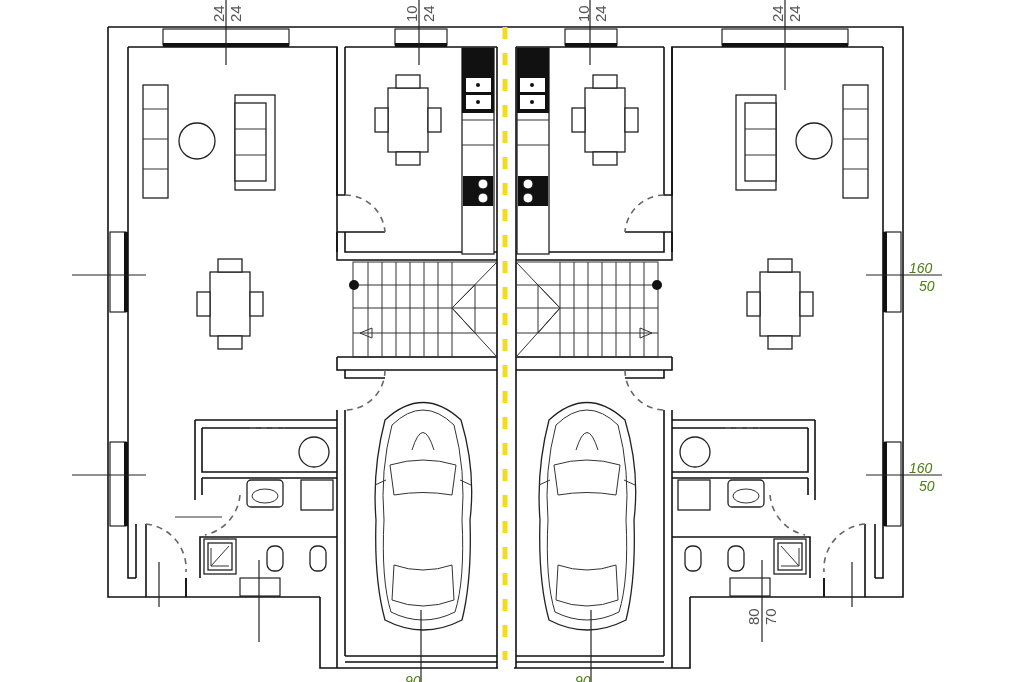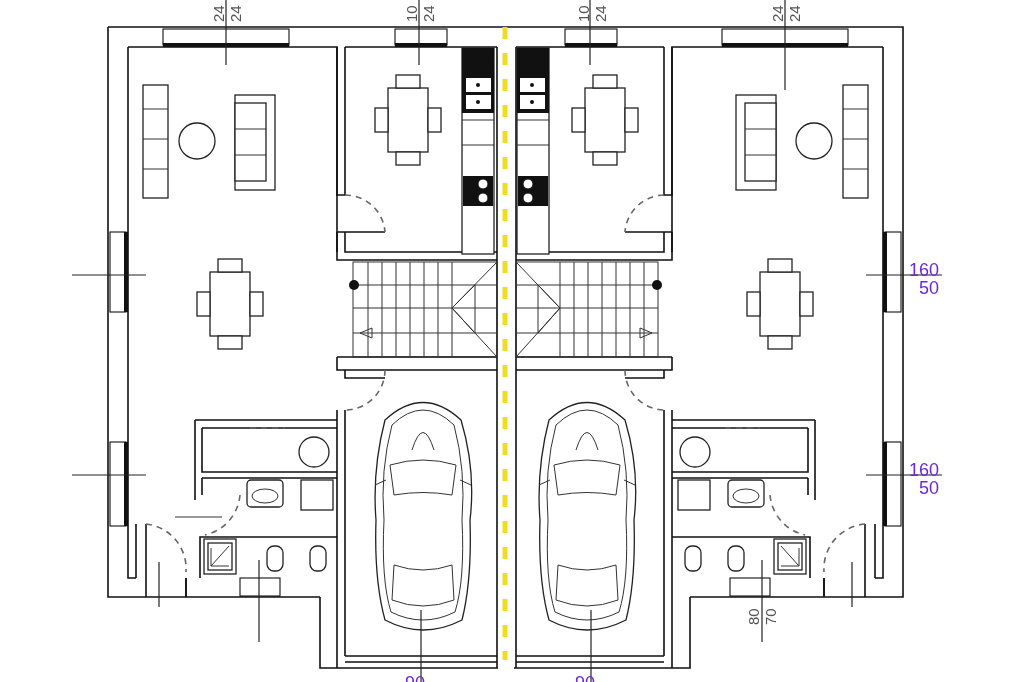--- a/index.html
+++ b/index.html
@@ -6,21 +6,21 @@
   body { width: 1024px; height: 682px; overflow: hidden; position: relative; font-family: "Liberation Sans", sans-serif; }
   svg { position: absolute; left: 0; top: 0; }
   .w { fill: none; stroke: #111; stroke-width: 1.6; }
   .wt { fill: none; stroke: #111; stroke-width: 1.1; }
   .thick { fill: #111; stroke: none; }
   .dash { fill: none; stroke: #666; stroke-width: 1.6; stroke-dasharray: 6 5; }
   .dim { stroke: #222; stroke-width: 1.2; }
   .furn { fill: #fff; stroke: #222; stroke-width: 1.3; }
   .furn2 { fill: none; stroke: #333; stroke-width: 1; }
   .yellow { stroke: #f2dc1e; stroke-width: 5; stroke-dasharray: 12 14; }
-  .label { position: absolute; font-size: 18px; color: #6d28d9; line-height: 1; white-space: nowrap; }
+  .label { position: absolute; font-size: 14px; color: #4d7c0f; line-height: 1; white-space: nowrap; font-style: italic; }
   .vlabel { position: absolute; font-size: 15px; color: #555; line-height: 1; white-space: nowrap; transform-origin: left top; transform: rotate(-90deg); }
 </style>
 </head>
 <body>
 
 <svg width="1024" height="682" viewBox="0 0 1024 682" xmlns="http://www.w3.org/2000/svg">
 
   <g>
 
     <path class="w" d="M108 27 H903 V597 H822 M108 27 V597 H190 M320 597 V668 H498 M514 668 H690 V597"></path>

